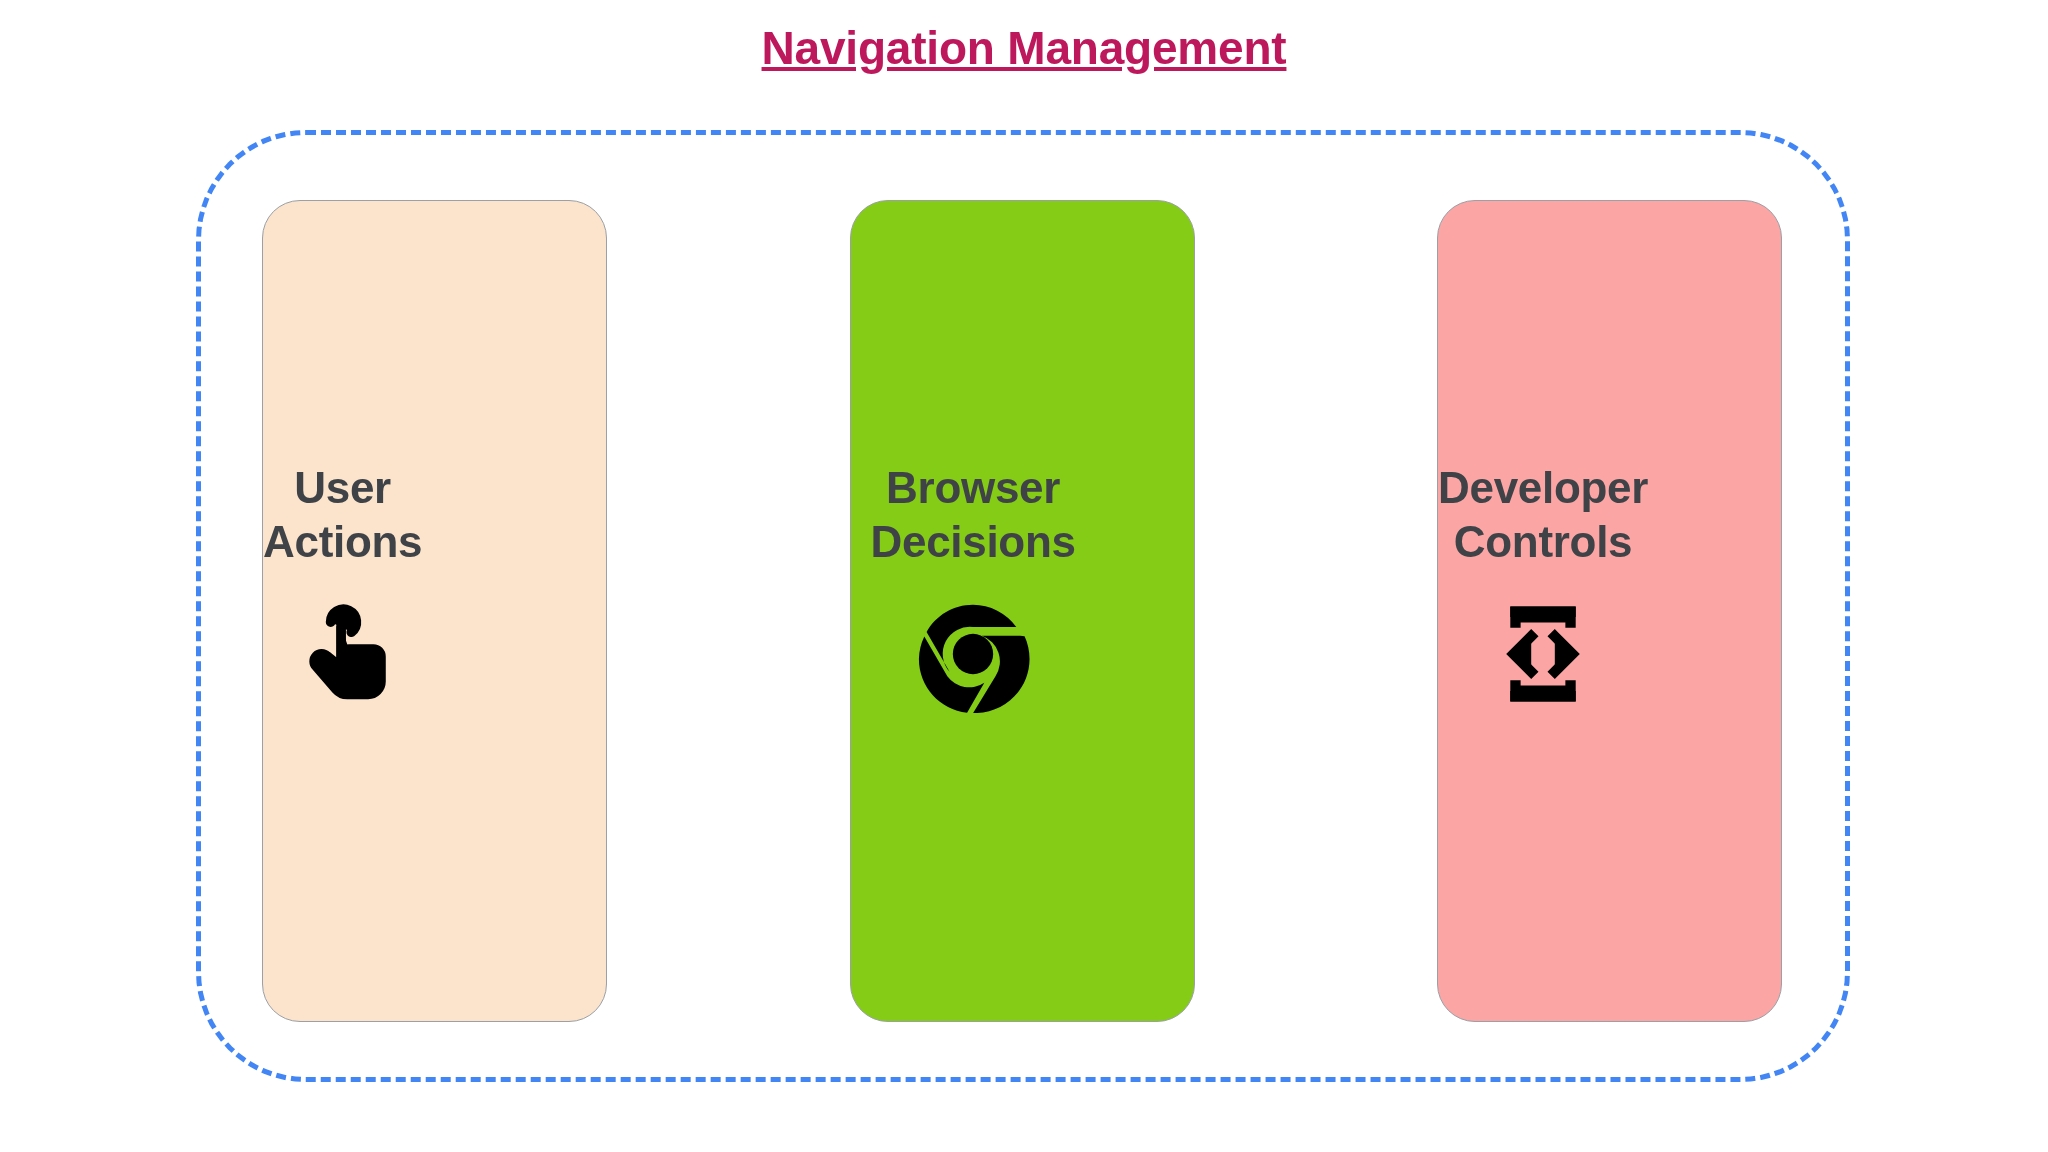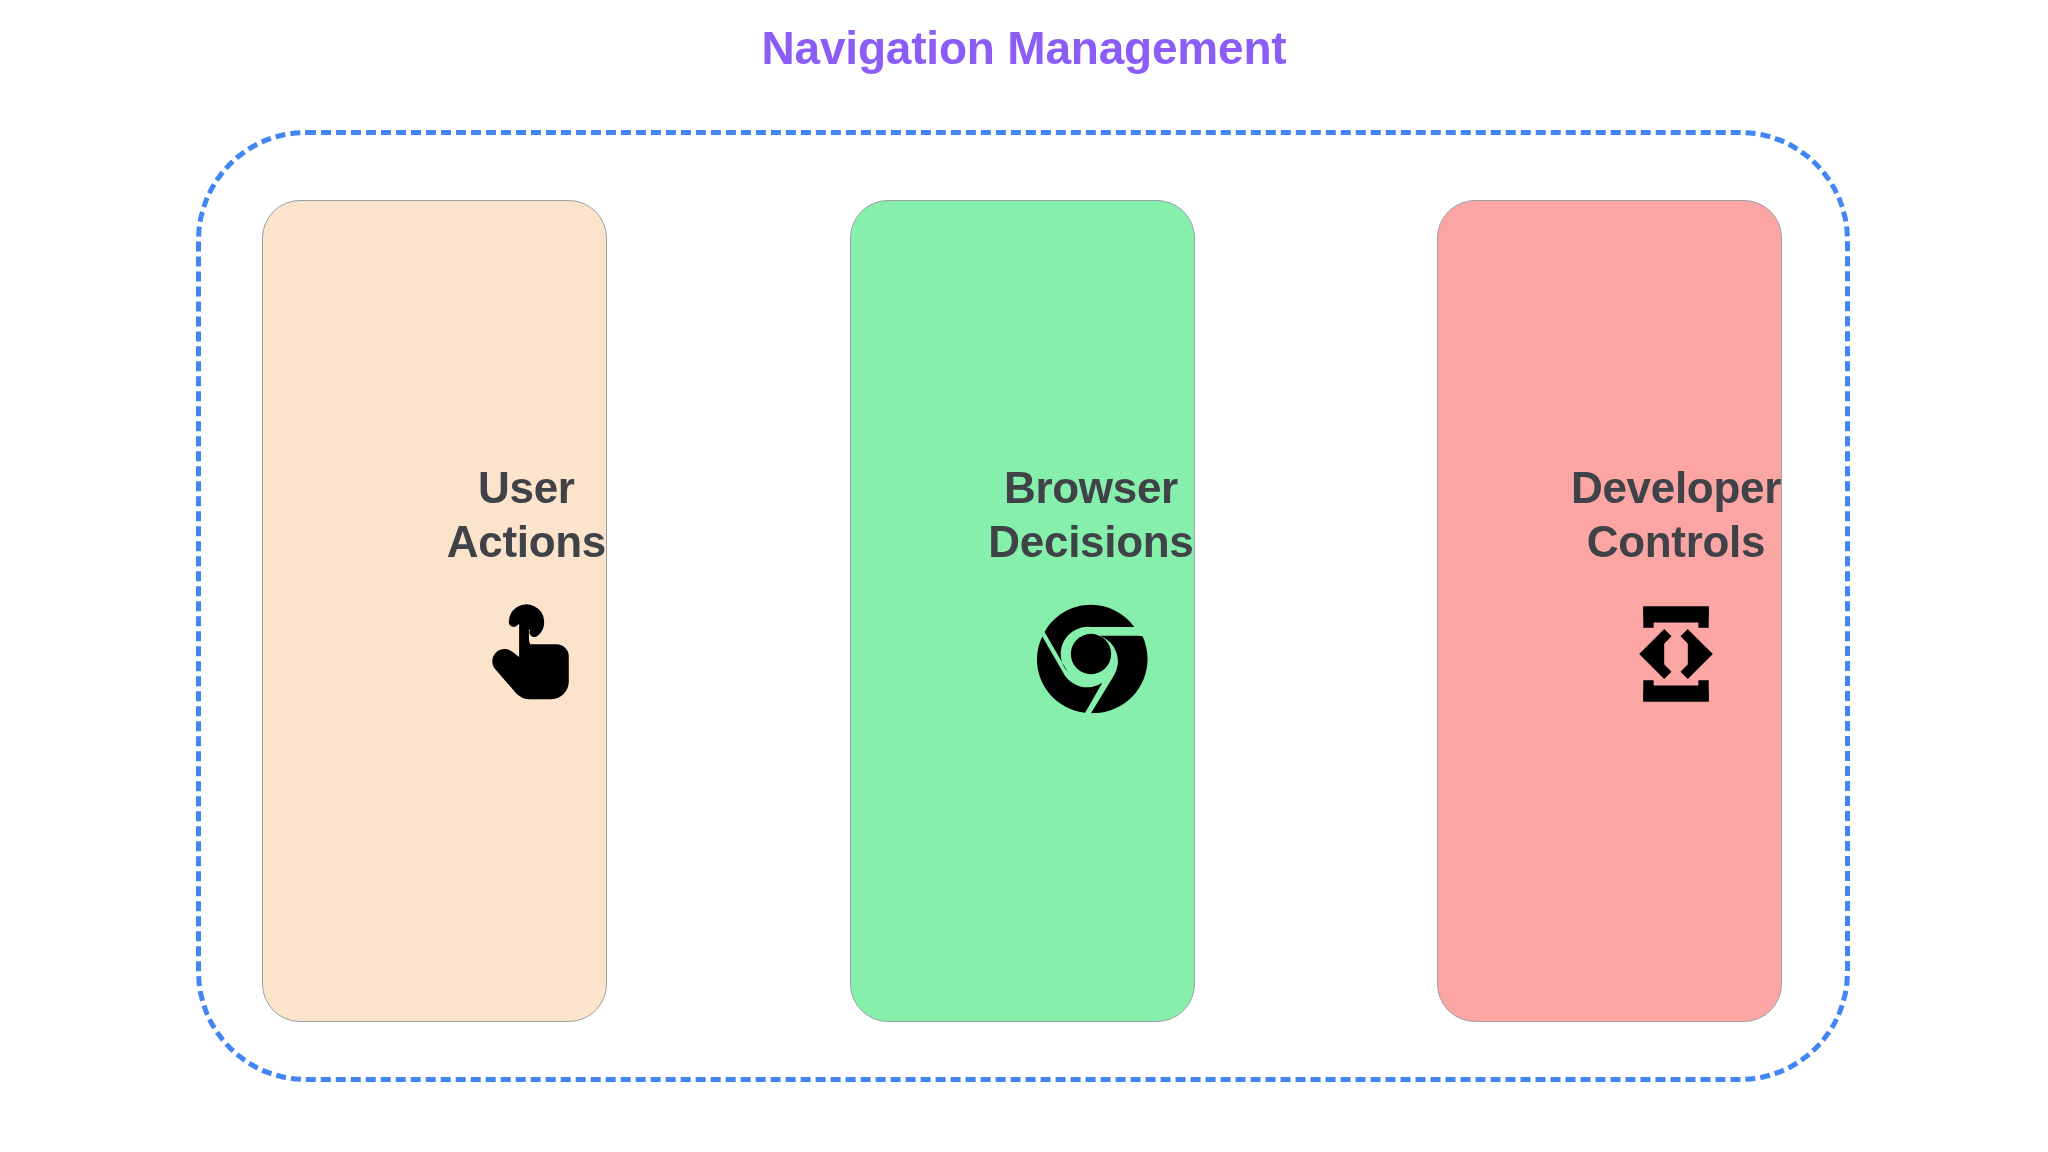--- a/index.html
+++ b/index.html
@@ -61,21 +61,21 @@
     align-items: stretch;
   }
 
   .card {
     width: 345px;
     box-sizing: border-box;
     border: 1.5px solid #9aa0a6;
     border-radius: 38px;
     display: flex;
     flex-direction: column;
-    align-items: flex-end;
+    align-items: flex-start;
     justify-content: center;
     position: relative;
   }
 
   .card-label {
     font-size: 44px;
     font-weight: 700;
     color: #3f4347;
     text-align: center;
     line-height: 1.22;
@@ -105,41 +105,41 @@
     align-items: center;
     justify-content: center;
     transform: translateY(-24px);
   }
 </style>
 </head>
 <body style="background: rgb(255, 255, 255);">
 
 <div class="canvas">
 
-  <div class="page-title" style="color: #8b5cf6;">Navigation Management</div>
+  <div class="page-title" style="color: #be185d; text-decoration: underline;">Navigation Management</div>
 
   <div class="group-container" style="border-color: rgb(66, 133, 244);"></div>
 
   <div class="cards-row">
 
     <div class="card" id="card-0" style="background: rgb(251, 227, 204); border-color: rgb(154, 160, 166);">
       <div class="card-inner">
         <div class="card-label" style="color: rgb(63, 67, 71);">User
 Actions</div>
         <div class="card-icon">
 
           <svg viewBox="0 0 24 24" fill="#000000" stroke="#000000" stroke-width="2" stroke-linecap="round" stroke-linejoin="round">
             <path d="M9.5 5.5a2.6 2.6 0 1 1 4.2 2.05"></path>
             <path d="M11.6 6.4v8.3l-2.9-2.3a1.5 1.5 0 0 0-2.1 2.15l4.0 4.6a3 3 0 0 0 2.3 1.05h4.2a2.6 2.6 0 0 0 2.6-2.6v-5.1a1.5 1.5 0 0 0-1.5-1.5h-5.0"></path>
           </svg>
         </div>
       </div>
     </div>
 
-    <div class="card" id="card-1" style="background: #86efac; border-color: rgb(154, 160, 166);">
+    <div class="card" id="card-1" style="background: #84cc16; border-color: rgb(154, 160, 166); padding-left: 20px;">
       <div class="card-inner">
         <div class="card-label" style="color: rgb(63, 67, 71);">Browser
 Decisions</div>
         <div class="card-icon">
 
           <svg viewBox="0 0 48 48" fill="#000000">
             <path d="M24 4C15.9 4 8.84 8.45 5.12 15.04l9.35 16.2A11 11 0 0 1 24 13h17.6A21.99 21.99 0 0 0 24 4z"></path>
             <path d="M43.2 16.6H27.6a11 11 0 0 1 5.55 16.4l-9.1 15.0c.32.01.63.01.95.01 12.15 0 22-9.85 22-22 0-3.3-.73-6.44-2.03-9.26l-1.77-.15z"></path>
             <path d="M13.55 33.1 4.2 16.9A21.9 21.9 0 0 0 2 26c0 11.34 8.58 20.68 19.6 21.88l7.0-12.22A11 11 0 0 1 13.55 33.1z"></path>
             <circle cx="24" cy="24" r="8.2"></circle>

